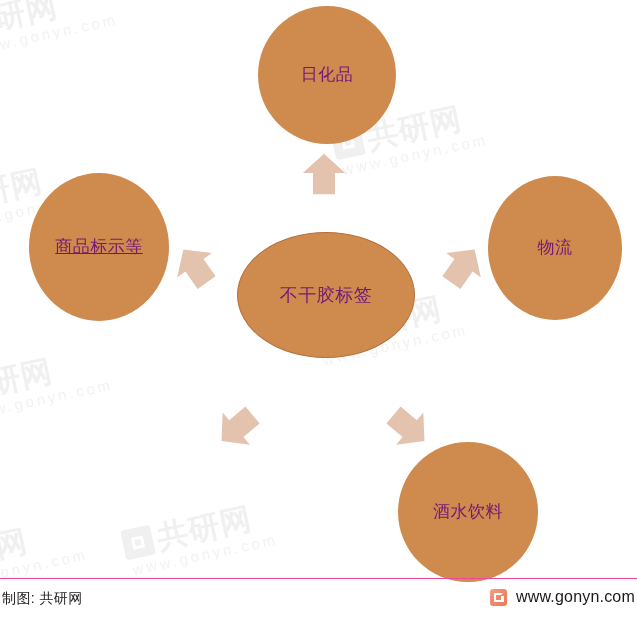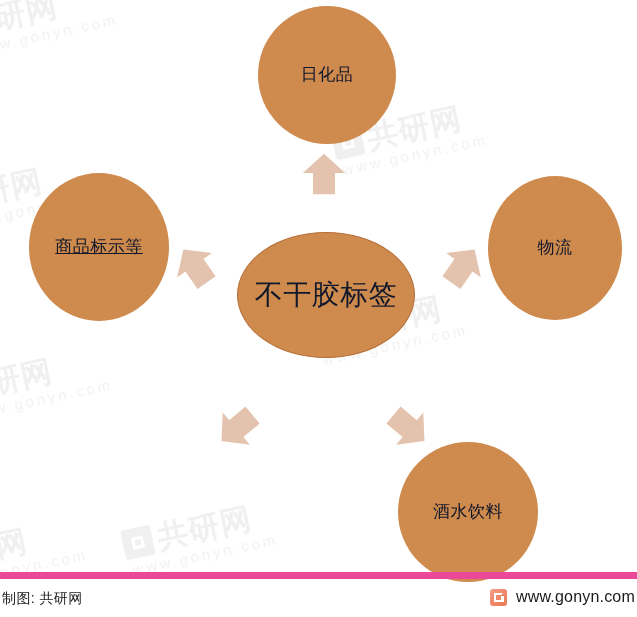--- a/index.html
+++ b/index.html
@@ -81,54 +81,54 @@
     z-index: 2;
   }
 
   .node {
     position: absolute;
     border-radius: 50%;
     display: flex;
     align-items: center;
     justify-content: center;
     text-align: center;
-    color: #0f172a;
+    color: #701a75;
     box-sizing: border-box;
   }
   .node-label {
     font-size: 17px;
     line-height: 1.45;
     padding: 0 16px;
     letter-spacing: 0.5px;
   }
 
   .node-center {
     border: 1px solid #b5703a;
   }
   .node-center .node-label {
-    font-size: 28px;
+    font-size: 18px;
     line-height: 1.5;
   }
 
   
   .arrow {
     position: absolute;
     width: 46px;
     height: 46px;
   }
   .arrow svg { display: block; width: 100%; height: 100%; }
 
   
   .footer {
     position: absolute;
     left: 0;
     right: 0;
     bottom: 0;
     height: 38px;
-    border-top: 7px solid #ec4899;
+    border-top: 1px solid #ec4899;
     z-index: 5;
     background: transparent;
   }
   .footer-credit {
     position: absolute;
     left: 2px;
     top: 11px;
     font-size: 14px;
     color: #222222;
     letter-spacing: 0.4px;

